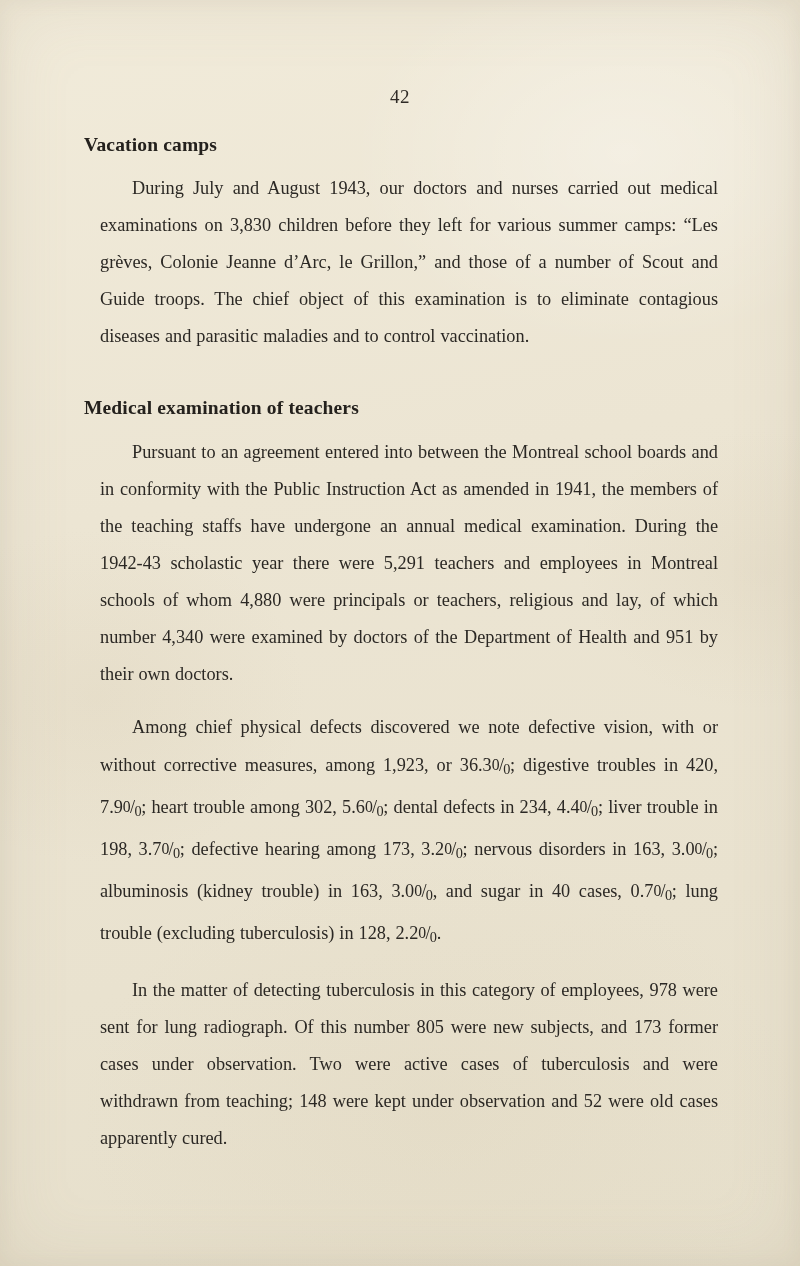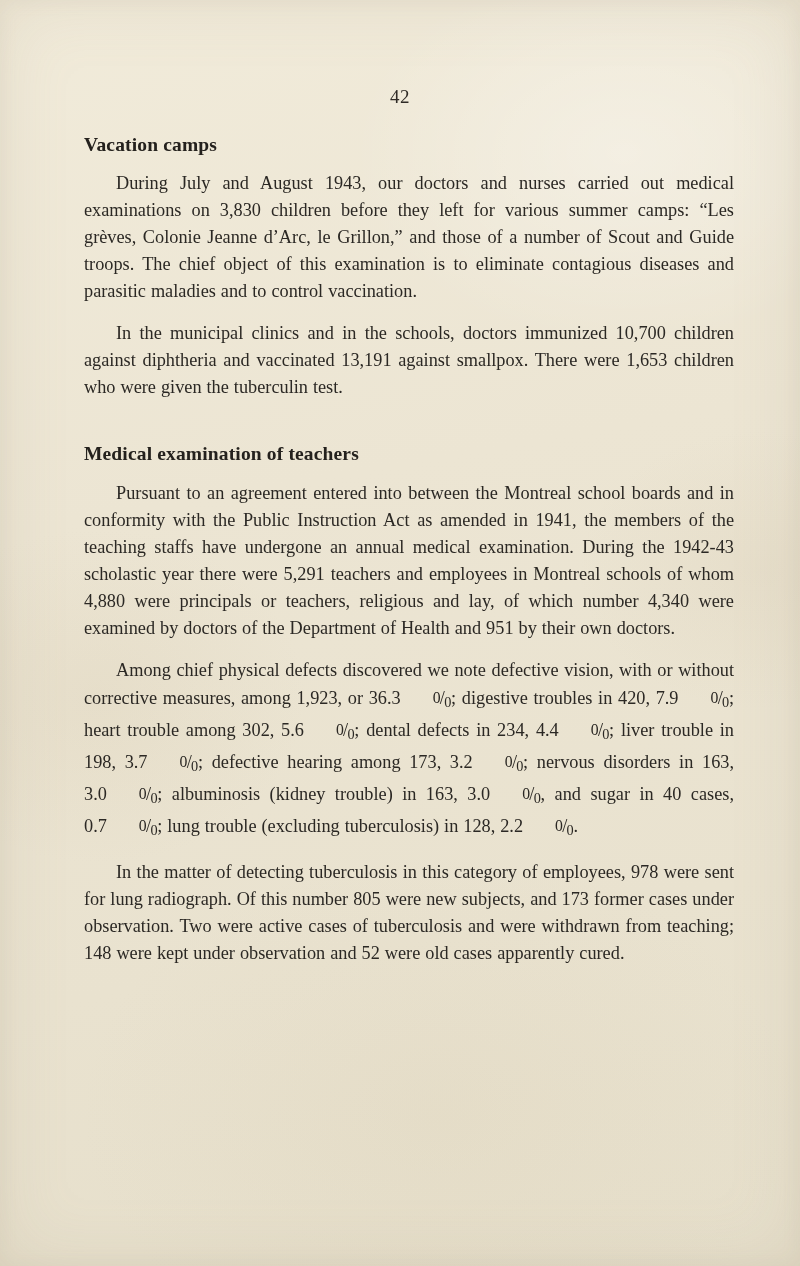--- a/index.html
+++ b/index.html
@@ -75,40 +75,39 @@
   }
   .section + .section {
     margin-top: 20px;
   }
   .section-heading.spaced-above {
     margin-top: 40px;
   }
 
   p.body-par {
     font-size: 18.3px;
-    line-height: 27px;
-    margin: 0;
+    line-height: 37px;
+    margin: 16px;
     text-align: justify;
     text-indent: 32px;
     color: #2b2824;
     word-spacing: 0.4px;
     hyphens: none;
   }
   p.body-par + p.body-par {
     margin-top: 15px;
   }
   .section > p.body-par:first-of-type {
     margin-top: 12px;
   }
 
   
   .pct {
     display: inline;
     white-space: nowrap;
-    padding-left: 32px;
   }
   .pct .pct-den {
     font-size: 0.78em;
     vertical-align: -0.22em;
     letter-spacing: -0.02em;
   }
   .pct .pct-num {
     font-size: 0.86em;
     vertical-align: 0.06em;
   }
@@ -124,21 +123,20 @@
 
 <div class="page">
 
   <div class="folio">42</div>
 
   <div class="content">
 
     <div class="section">
       <h2 class="section-heading">Vacation camps</h2>
       <p class="body-par">During July and August 1943, our doctors and nurses carried out medical examinations on 3,830 children before they left for various summer camps: “Les grèves, Colonie Jeanne d’Arc, le Grillon,” and those of a number of Scout and Guide troops. The chief object of this examination is to eliminate contagious diseases and parasitic maladies and to control vaccination.</p>
-      <p class="body-par">In the municipal clinics and in the schools, doctors immunized 10,700 children against diphtheria and vaccinated 13,191 against smallpox. There were 1,653 children who were given the tuberculin test.</p>
     </div>
 
     <div class="section">
       <h2 class="section-heading spaced-above">Medical examination of teachers</h2>
       <p class="body-par">Pursuant to an agreement entered into between the Montreal school boards and in conformity with the Public Instruction Act as amended in 1941, the members of the teaching staffs have undergone an annual medical examination. During the 1942-43 scholastic year there were 5,291 teachers and employees in Montreal schools of whom 4,880 were principals or teachers, religious and lay, of which number 4,340 were examined by doctors of the Department of Health and 951 by their own doctors.</p>
       <p class="body-par">Among chief physical defects discovered we note defective vision, with or without corrective measures, among 1,923, or 36.3<span class="pct"><span class="pct-num">0</span><span class="pct-bar">/</span><span class="pct-den">0</span></span>; digestive troubles in 420, 7.9<span class="pct"><span class="pct-num">0</span><span class="pct-bar">/</span><span class="pct-den">0</span></span>; heart trouble among 302, 5.6<span class="pct"><span class="pct-num">0</span><span class="pct-bar">/</span><span class="pct-den">0</span></span>; dental defects in 234, 4.4<span class="pct"><span class="pct-num">0</span><span class="pct-bar">/</span><span class="pct-den">0</span></span>; liver trouble in 198, 3.7<span class="pct"><span class="pct-num">0</span><span class="pct-bar">/</span><span class="pct-den">0</span></span>; defective hearing among 173, 3.2<span class="pct"><span class="pct-num">0</span><span class="pct-bar">/</span><span class="pct-den">0</span></span>; nervous disorders in 163, 3.0<span class="pct"><span class="pct-num">0</span><span class="pct-bar">/</span><span class="pct-den">0</span></span>; albuminosis (kidney trouble) in 163, 3.0<span class="pct"><span class="pct-num">0</span><span class="pct-bar">/</span><span class="pct-den">0</span></span>, and sugar in 40 cases, 0.7<span class="pct"><span class="pct-num">0</span><span class="pct-bar">/</span><span class="pct-den">0</span></span>; lung trouble (excluding tuberculosis) in 128, 2.2<span class="pct"><span class="pct-num">0</span><span class="pct-bar">/</span><span class="pct-den">0</span></span>.</p>
       <p class="body-par">In the matter of detecting tuberculosis in this category of employees, 978 were sent for lung radiograph. Of this number 805 were new subjects, and 173 former cases under observation. Two were active cases of tuberculosis and were withdrawn from teaching; 148 were kept under observation and 52 were old cases apparently cured.</p>
     </div>
 
   </div>

